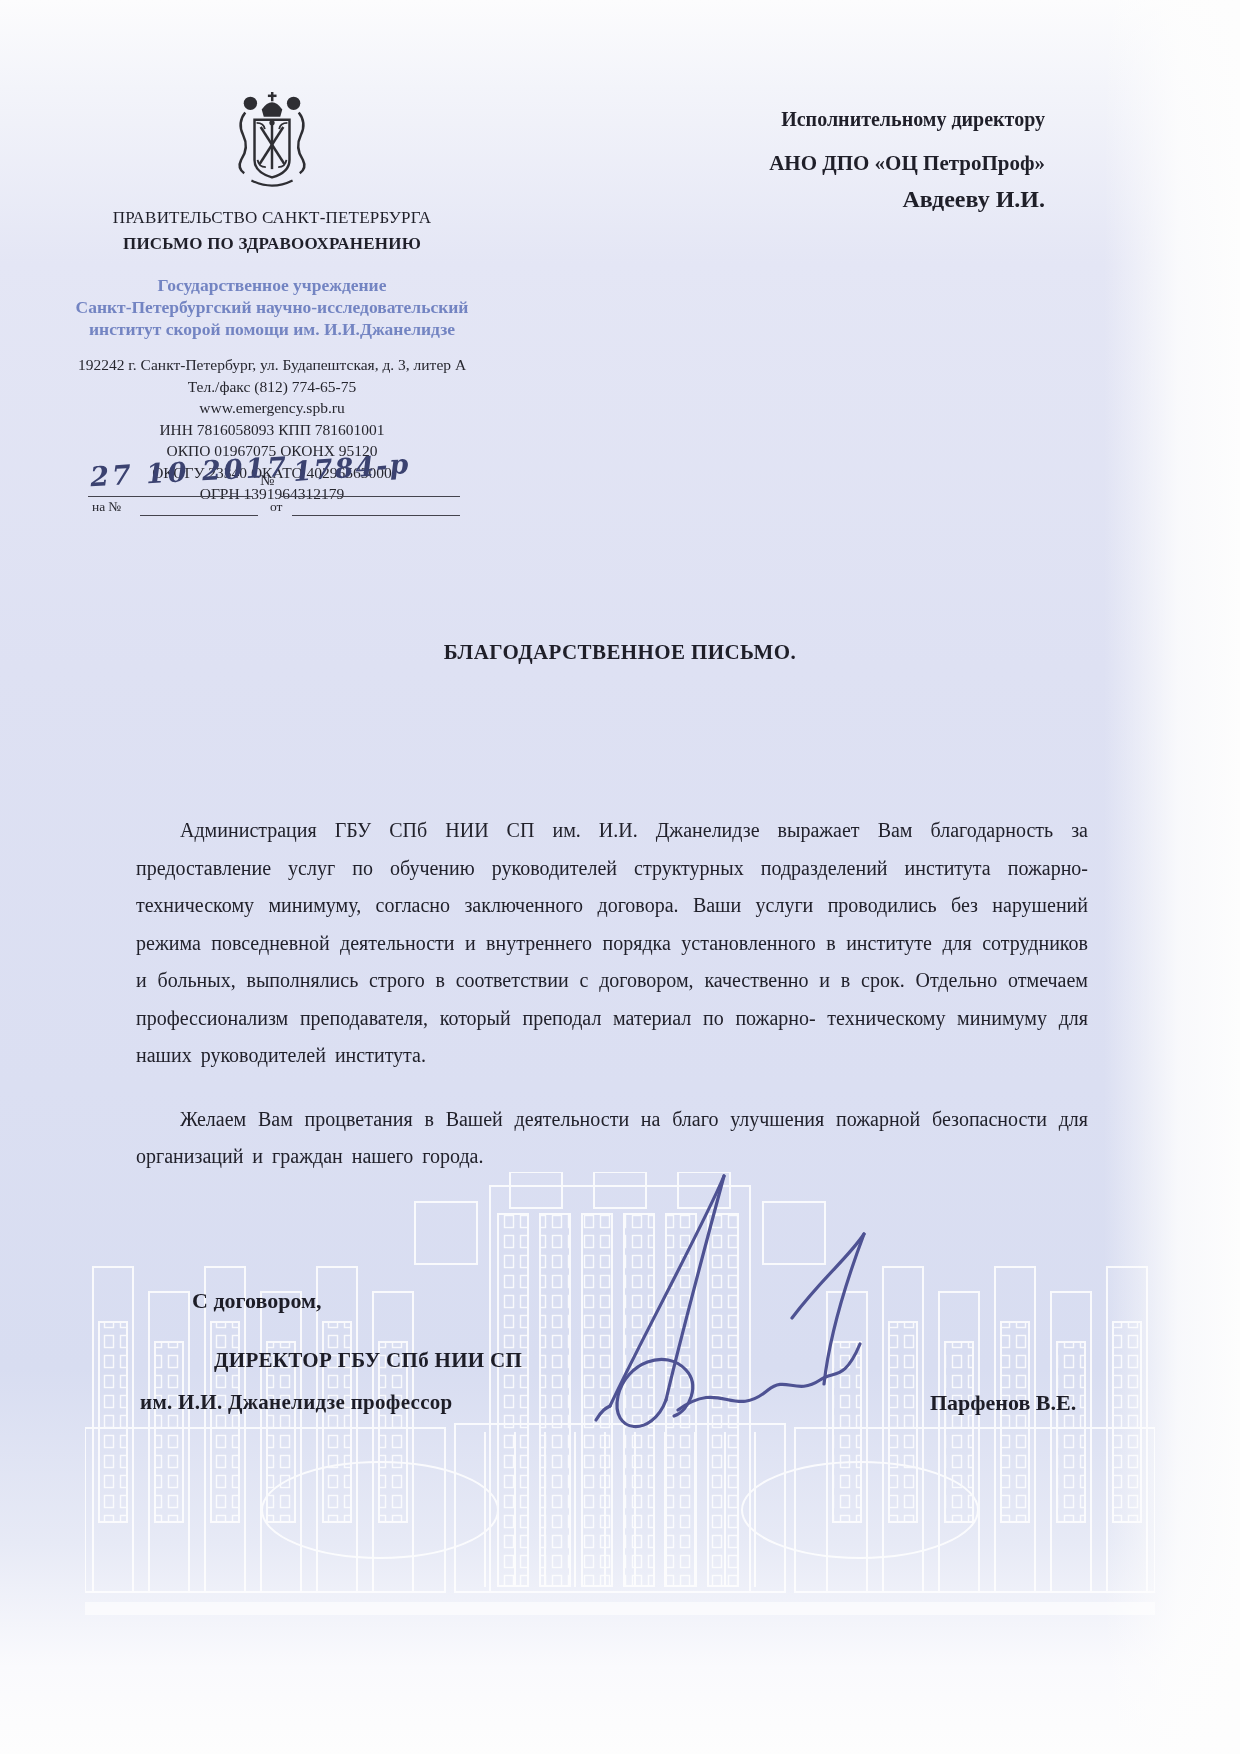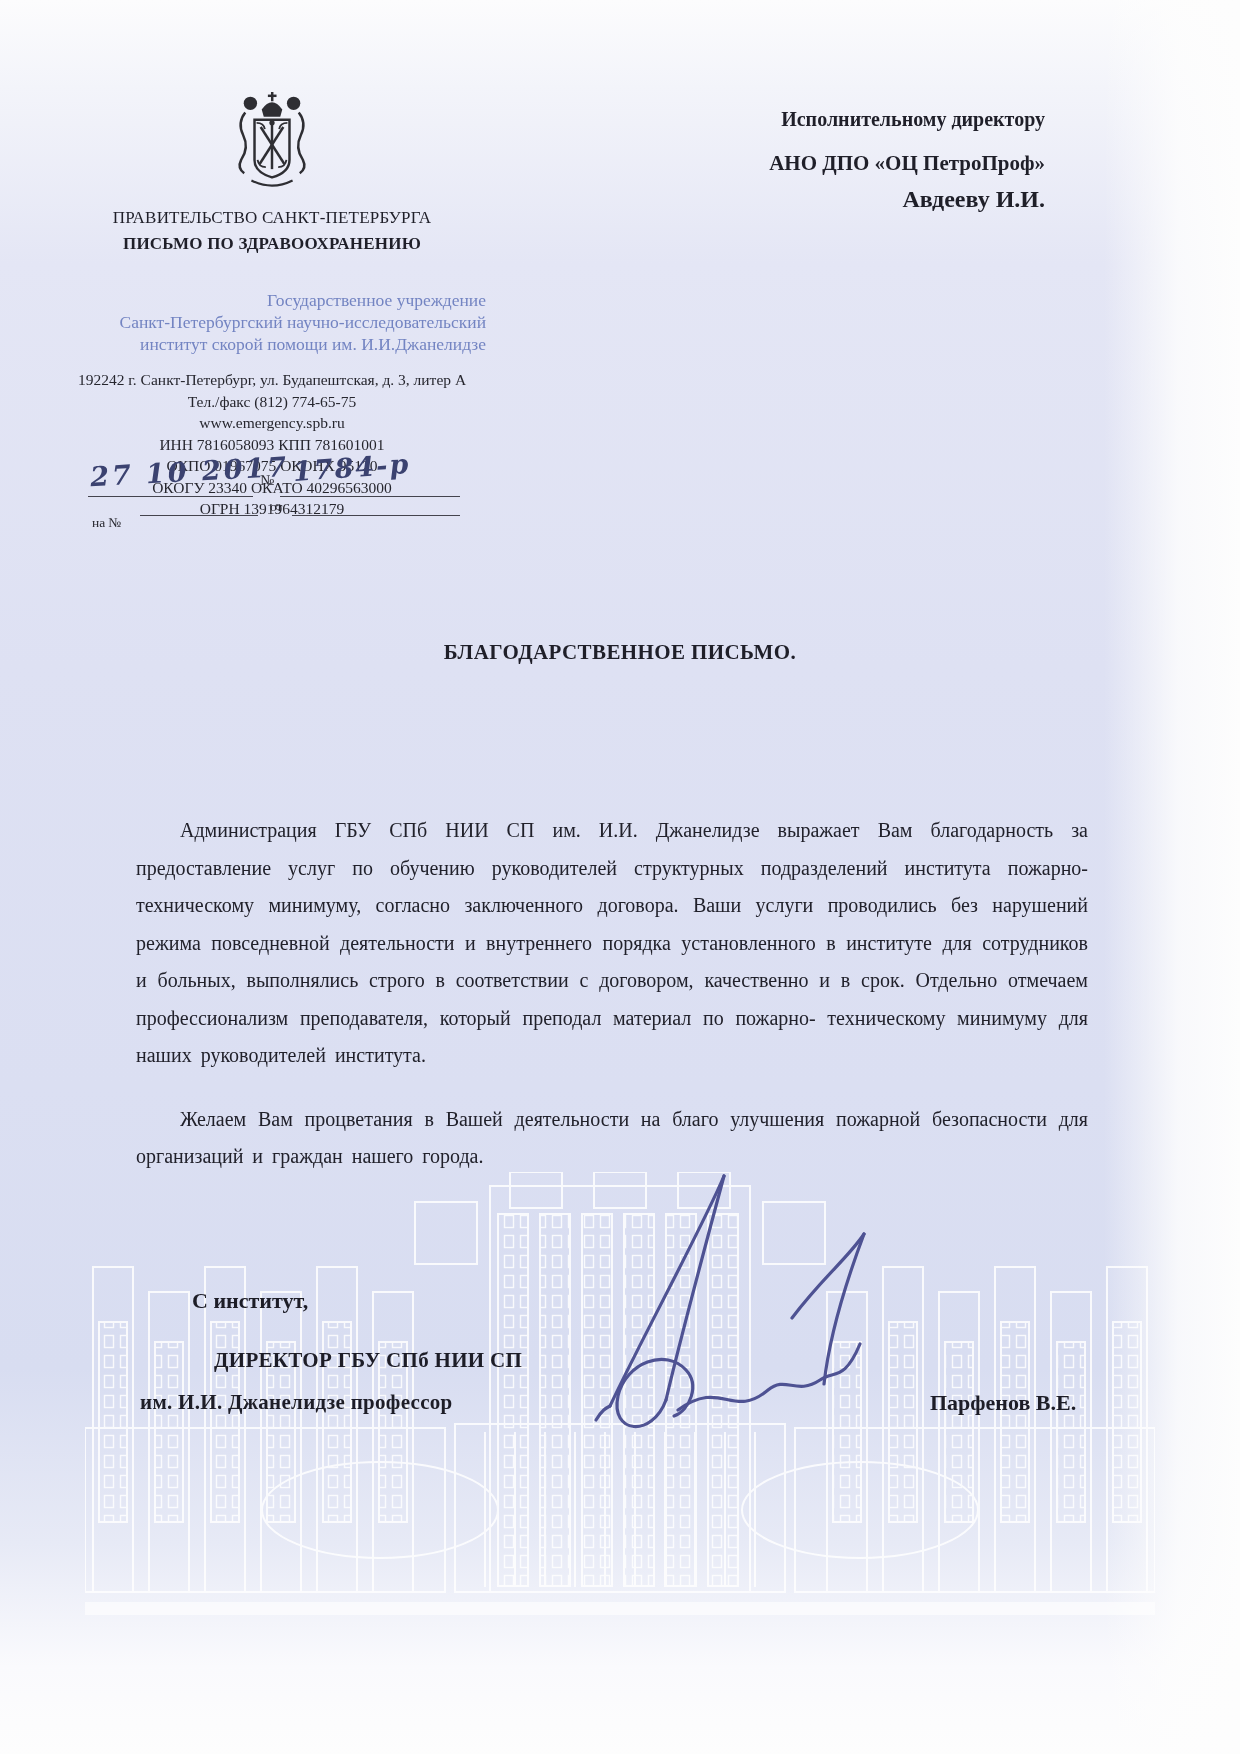--- a/index.html
+++ b/index.html
@@ -7,31 +7,31 @@
     position:relative; width:1240px; height:1754px; overflow:hidden;
     font-family:"Liberation Serif", serif; color:#1f1f29;
     background:
       linear-gradient(90deg, rgba(255,255,255,0) 0%, rgba(255,255,255,0) 89%, rgba(253,253,253,0.85) 95%, #fdfdfd 100%),
       linear-gradient(180deg, #fcfcfd 0%, #f3f4fa 5%, #e4e6f5 15%, #dee1f3 38%, #dbdff2 62%, #d8ddf1 78%, #e7eaf6 88%, #fafafd 95%, #fdfdfd 100%);
   }
   .lh { position:absolute; left:58px; top:92px; width:428px; text-align:center; }
   .emblem { display:block; margin:0 auto 8px auto; }
   .gov { font-size:17px; letter-spacing:.2px; }
   .committee { font-size:17px; font-weight:bold; margin-top:6px; letter-spacing:.2px; }
-  .inst { margin-top:35px; font-weight:normal; font-size:17.5px; line-height:22px;text-align:right; }
+  .inst { margin-top:20px; font-weight:bold; font-size:17.5px; line-height:22px; }
   .addr { margin-top:14px; font-size:15.5px; line-height:21.5px; color:#26262e; }
   .numrow { position:absolute; left:88px; top:460px; width:380px; height:60px; }
   .hand { font-family:"DejaVu Serif", serif; font-style:italic; font-weight:bold; }
   .hand-date { position:absolute; left:2px; top:-4px; font-size:27px; letter-spacing:3px; transform:rotate(-3deg); }
   .num-sign { position:absolute; left:172px; top:12px; font-size:15px; color:#26262e; }
   .hand-num { position:absolute; left:205px; top:-8px; font-size:27px; letter-spacing:2px; transform:rotate(-4deg); }
   .u1 { position:absolute; left:0; top:36px; width:165px; border-bottom:1.5px solid #44444e; }
   .u2 { position:absolute; left:192px; top:36px; width:180px; border-bottom:1.5px solid #44444e; }
   .refs { position:absolute; left:0; top:39px; width:380px; font-size:13.5px; color:#26262e; }
-  .ref-na { position:absolute; left:4px; top:16px;text-align:right; }
+  .ref-na { position:absolute; left:4px; top:0;text-align:right; }
   .u3 { position:absolute; left:52px; top:16px; width:118px; border-bottom:1.5px solid #44444e; }
   .ref-ot { position:absolute; left:182px; top:0; }
   .u4 { position:absolute; left:204px; top:16px; width:168px; border-bottom:1.5px solid #44444e; }
   .addressee { position:absolute; left:690px; top:108px; width:355px; text-align:right; font-weight:bold; }
   .adr1 { font-size:20px; }
   .adr2 { font-size:21px; margin-top:20px; }
   .adr3 { font-size:24px; margin-top:10px; }
   .title { position:absolute; left:0; top:640px; width:1240px; text-align:center;
            font-weight:bold; font-size:21px; letter-spacing:.4px; z-index:2;font-family:Liberation Serif, serif; }
   .bodytext { position:absolute; left:136px; top:812px; width:952px; z-index:2;
@@ -185,18 +185,18 @@
   <svg class="ink-sign" width="300" height="300" viewBox="0 0 300 300" fill="none" stroke="#474b8e" stroke-width="3.2" stroke-linecap="round" opacity="0.95">
     <path d="M14,282 C20,272 24,270 28,268"></path>
     <path d="M28,268 C60,200 120,90 142,38"></path>
     <path d="M142,38 C120,120 96,210 84,262"></path>
     <path d="M84,262 C70,300 28,296 36,258 C44,224 84,210 104,232 C118,247 108,272 92,278"></path>
     <path d="M96,272 C140,240 150,282 186,252 C204,237 214,258 238,242 C252,232 262,244 278,206"></path>
     <path d="M210,180 C240,140 266,120 282,96"></path>
     <path d="M282,96 C258,160 246,210 242,246"></path>
   </svg>
 
-  <div class="sig sig-salut">С институт,</div>
+  <div class="sig sig-salut">С договором,</div>
   <div class="sig sig-pos1">ДИРЕКТОР ГБУ СПб  НИИ СП</div>
   <div class="sig sig-pos2">им. И.И. Джанелидзе  профессор</div>
   <div class="sig sig-name">Парфенов В.Е.</div>
 
 </div>
 
 </body></html>

